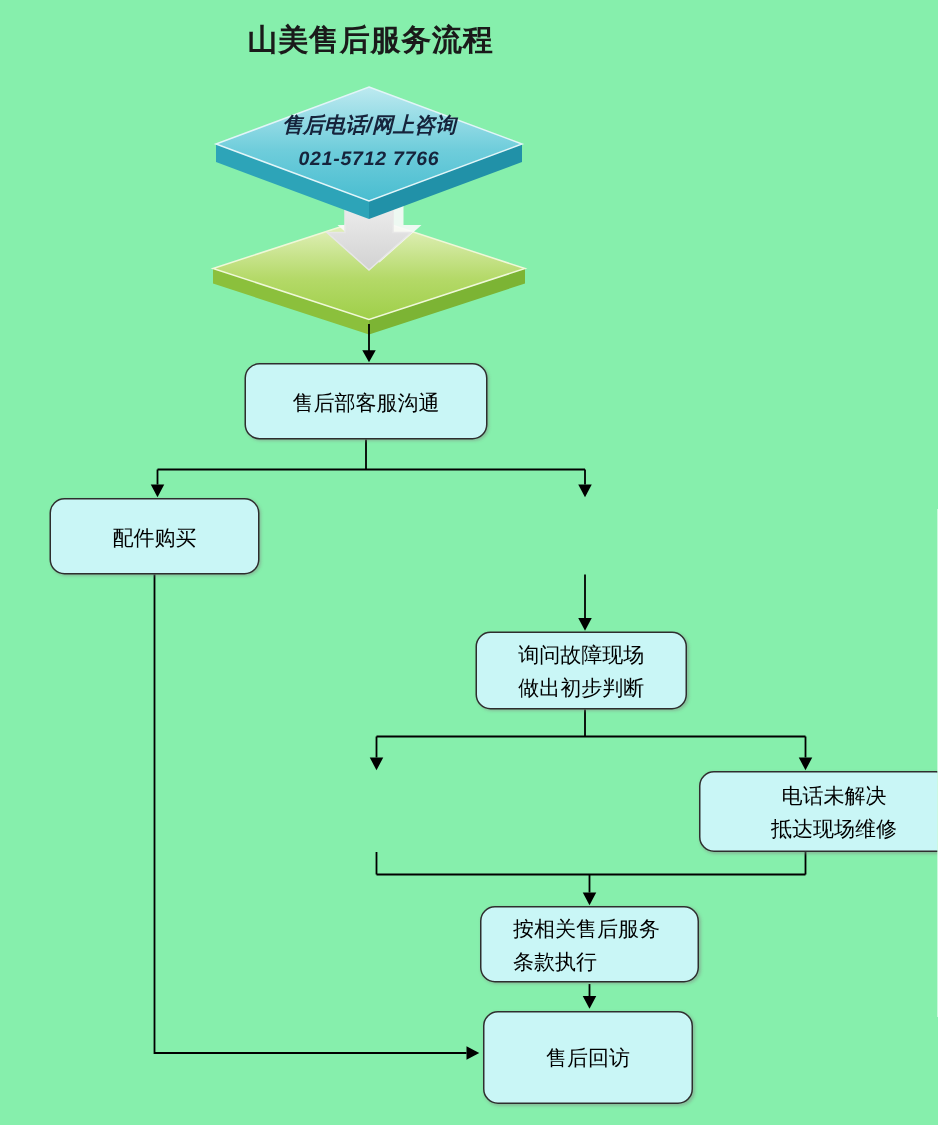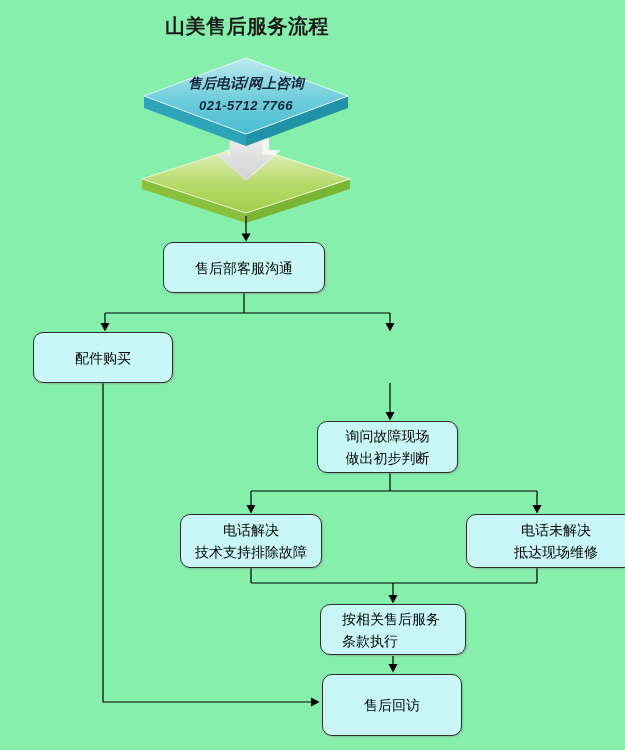--- a/index.html
+++ b/index.html
@@ -111,24 +111,20 @@
   <div class="node n-parts">
     <span>配件购买</span>
   </div>
 
 
   <div class="node n-inquiry">
     <span>询问故障现场</span>
     <span>做出初步判断</span>
   </div>
 
-  <div class="node n-solved">
-    <span>电话解决</span>
-    <span>技术支持排除故障</span>
-  </div>
 
   <div class="node n-unsolved">
     <span>电话未解决</span>
     <span>抵达现场维修</span>
   </div>
 
   <div class="node n-terms">
     <span>按相关售后服务</span>
     <span>条款执行</span>
   </div>

